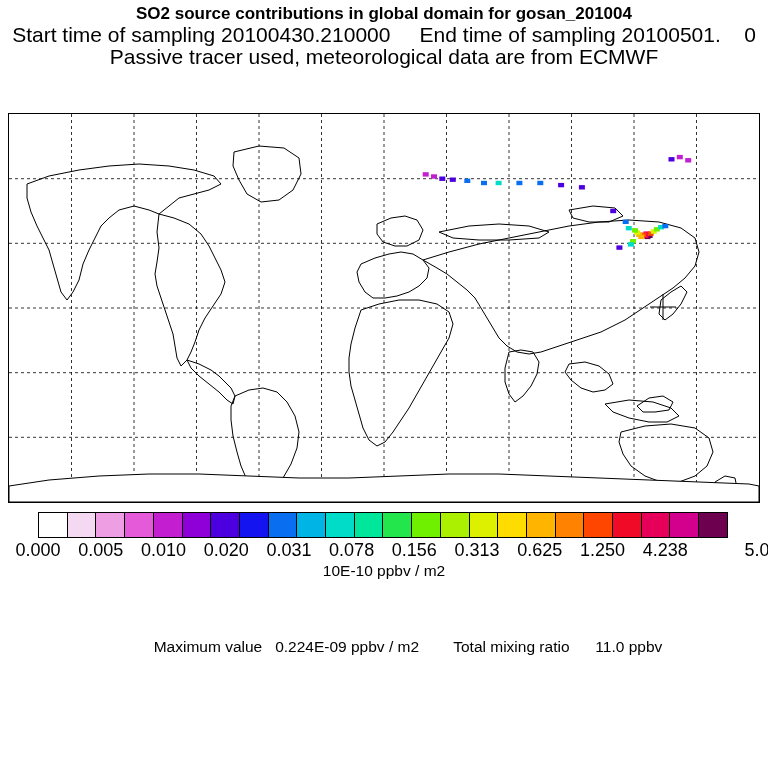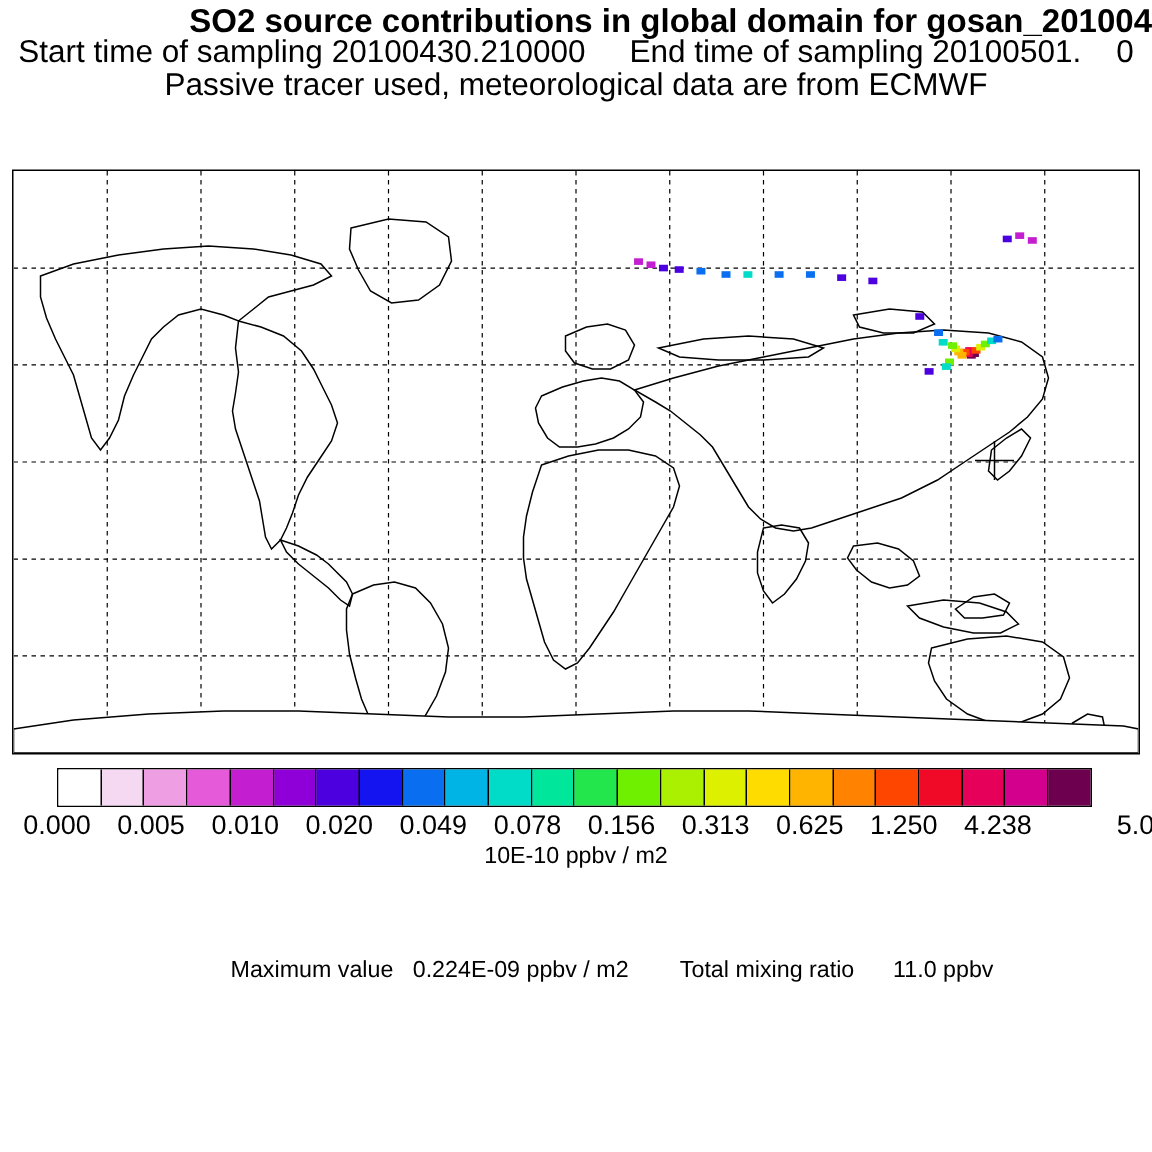--- a/index.html
+++ b/index.html
@@ -20,23 +20,23 @@
     height: 768px;
     position: relative;
   }
 
   
   .header {
     padding-top: 4px;
     text-align: center;
   }
   .title {
-    font-size: 22px;
+    font-size: 17px;
     font-weight: bold;
-    text-align: right;
+    text-align: center;
     line-height: 20px;
     letter-spacing: 0px;
   }
   .subline {
     font-size: 21px;
     line-height: 22px;
     white-space: pre;
   }
 
   
@@ -253,21 +253,21 @@
         <div class="cell" style="background: rgb(230, 0, 90);"></div>
         <div class="cell" style="background: rgb(210, 0, 140);"></div>
         <div class="cell" style="background: rgb(110, 0, 80);"></div>
       </div>
   </div>
   <div class="cbar-labels" id="cbar-labels">
       <span style="left: 38px;">0.000</span>
       <span style="left: 100.727px;">0.005</span>
       <span style="left: 163.455px;">0.010</span>
       <span style="left: 226.182px;">0.020</span>
-      <span style="left: 288.909px;">0.049</span>
+      <span style="left: 288.909px;">0.031</span>
       <span style="left: 351.636px;">0.078</span>
       <span style="left: 414.364px;">0.156</span>
       <span style="left: 477.091px;">0.313</span>
       <span style="left: 539.818px;">0.625</span>
       <span style="left: 602.545px;">1.250</span>
       <span style="left: 665.273px;">4.238</span>
       <span style="left: 767px;">5.000</span>
     </div>
   <div class="cbar-unit">10E-10 ppbv / m2</div>
 

